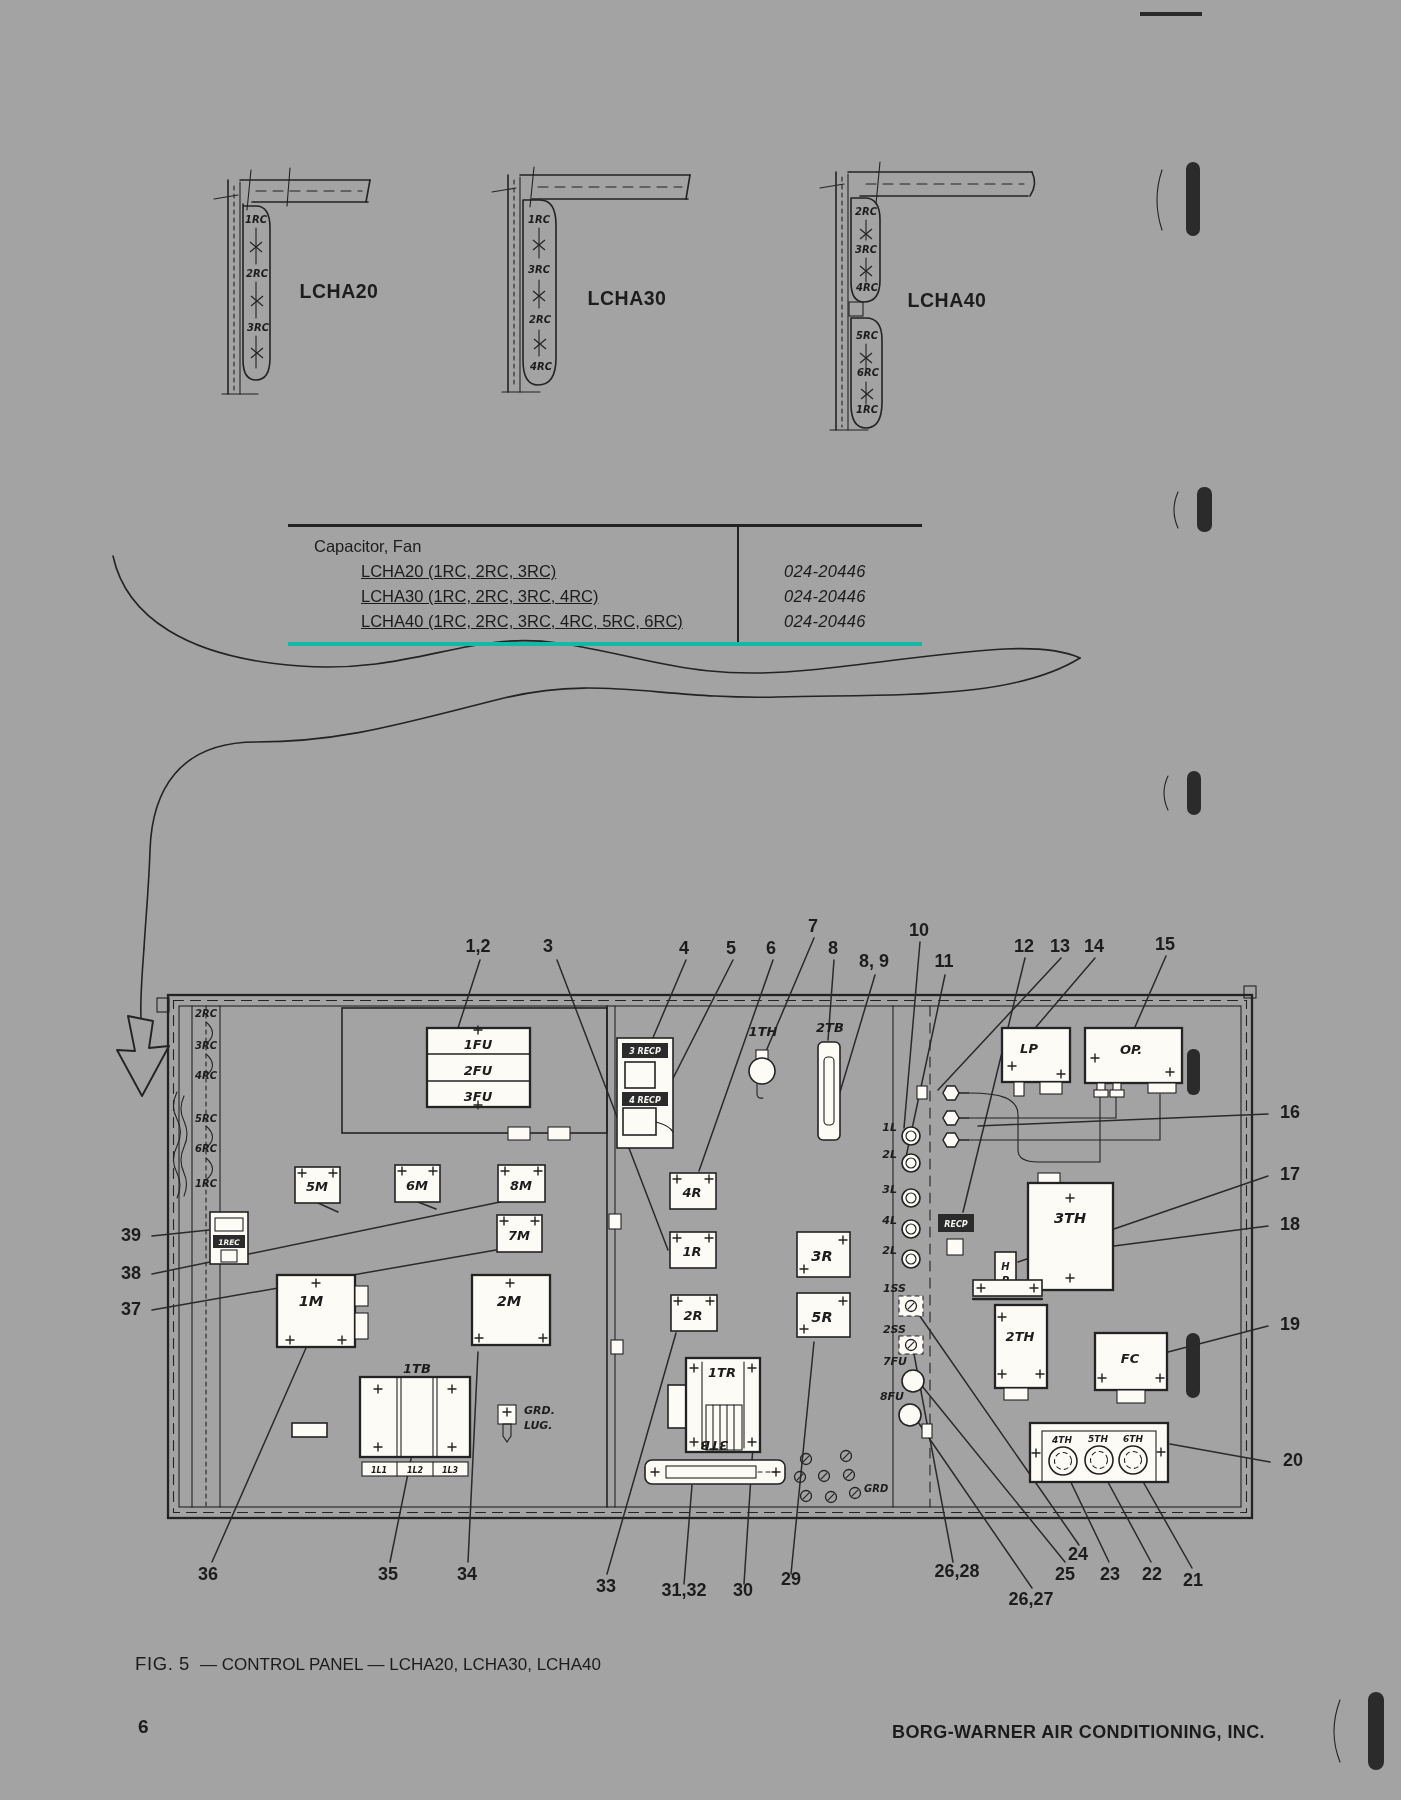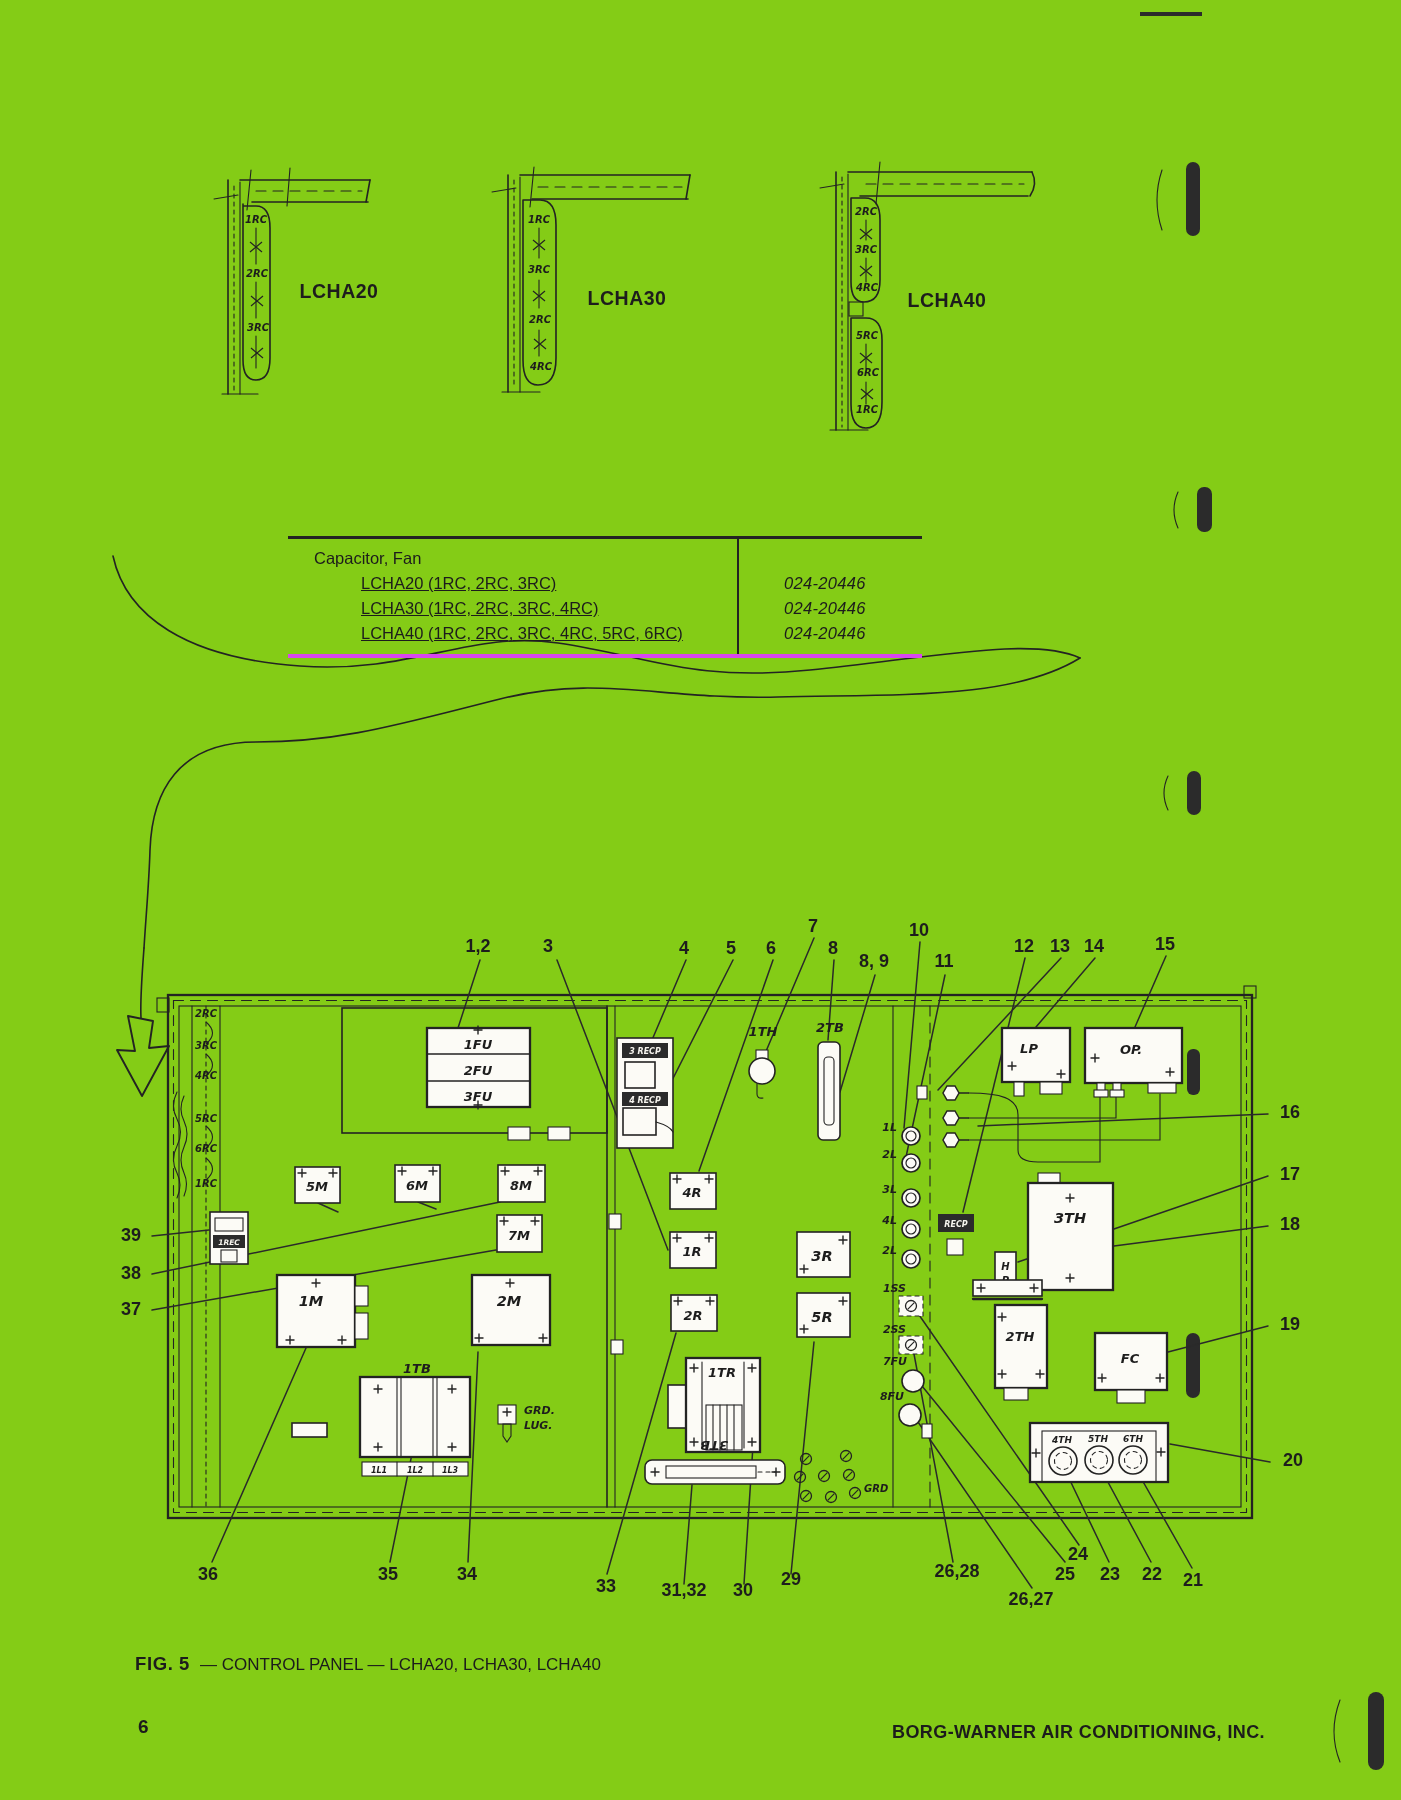--- a/index.html
+++ b/index.html
@@ -1,16 +1,16 @@
 <!DOCTYPE html>
 <html><head>
 <meta charset="utf-8">
 <style>
   html,body{margin:0;padding:0;background:#8a8a8a;}
-  .page{position:relative;width:1401px;height:1800px;background:#84cc16;overflow:hidden;
+  .page{position:relative;width:1401px;height:1800px;background:#a3a3a3;overflow:hidden;
         font-family:"Liberation Sans",sans-serif;color:#1c1c1c;}
   svg.art{position:absolute;left:0;top:0;}
   
   .ln{fill:none;stroke:#232323;stroke-width:1.6;stroke-linecap:round;}
   .ln2{fill:none;stroke:#232323;stroke-width:2.3;stroke-linecap:round;}
   .thin{fill:none;stroke:#232323;stroke-width:1.1;stroke-linecap:round;}
   .ldr{fill:none;stroke:#2a2a2a;stroke-width:1.5;stroke-linecap:round;}
   .dash{stroke-dasharray:10 7;}
   .dash2{stroke-dasharray:4 4;}
   .paper{fill:#fcfbf6;}
@@ -22,30 +22,30 @@
   .hand11{font:italic 700 11px "DejaVu Sans",sans-serif;}
   .hand10{font:italic 700 10px "DejaVu Sans",sans-serif;}
   .hand9{font:italic 700 9px "DejaVu Sans",sans-serif;}
   .hand8{font:italic 700 8px "DejaVu Sans",sans-serif;}
   .inv{fill:#f6f4ee;font:italic 700 8px "DejaVu Sans",sans-serif;}
   .co{font:700 18px "Liberation Sans",sans-serif;}
   .model{font:700 19.5px "Liberation Sans",sans-serif;letter-spacing:.5px;}
   .mid{text-anchor:middle;}
   .end{text-anchor:end;}
   
-  .parts-table{position:absolute;left:288px;top:536px;width:634px;
-      border-top:3px solid #232323;border-bottom:4px solid #d946ef;padding:7px 0 8px;}
+  .parts-table{position:absolute;left:288px;top:524px;width:634px;
+      border-top:3px solid #232323;border-bottom:4px solid #14b8a6;padding:7px 0 8px;}
   .pt-divider{position:absolute;left:449px;top:0;bottom:0;width:2px;background:#232323;}
   .pt-row{display:flex;height:25px;align-items:center;font-size:16.5px;}
   .pt-desc{width:449px;padding-left:26px;box-sizing:border-box;white-space:nowrap;}
   .pt-row.indent .pt-desc{padding-left:73px;text-decoration:underline;}
   .pt-part{padding-left:47px;letter-spacing:.3px;font-style:italic;}
   
   .fig-caption{position:absolute;left:135px;top:1653px;font-size:17px;white-space:nowrap;}
-  .fig-caption .pfx{font-weight:700;font-size:18.5px;letter-spacing:.6px;margin-right:10px;}
+  .fig-caption .pfx{font-weight:400;font-size:18.5px;letter-spacing:.6px;margin-right:10px;}
   .page-number{position:absolute;left:138px;top:1716px;font-weight:700;font-size:19px;}
   .publisher{position:absolute;right:136px;top:1722px;font-weight:700;font-size:18px;letter-spacing:.4px;}
 </style>
 </head>
 <body>
 
 <div class="page">
 
 <svg class="art" width="1401" height="1800" viewBox="0 0 1401 1800">
   <defs>

